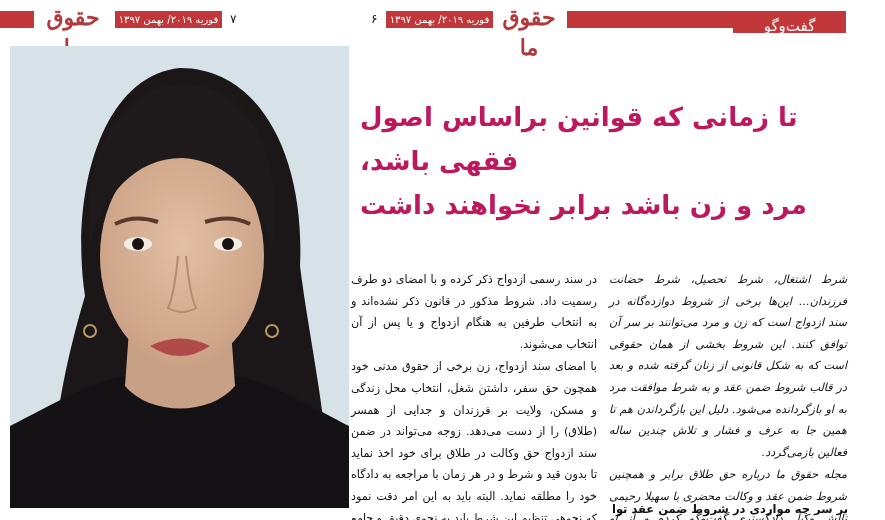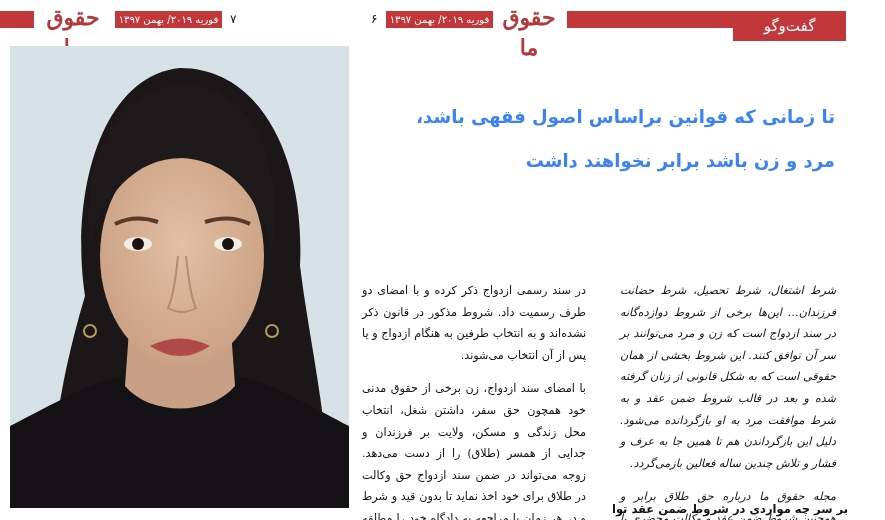--- a/index.html
+++ b/index.html
@@ -20,37 +20,37 @@
     .lh-num { left: 230px; top: 10px; font-size: 12px; color: #111; line-height: 18px; }
 
     
     .rh-num { left: 371px; top: 10px; font-size: 12px; color: #111; line-height: 18px; }
     .rh-date { left: 386px; top: 11px; width: 107px; height: 17px; background: #c1373a;
       color: #fff; font-size: 10px; direction: rtl; text-align: center; line-height: 17px; }
     .rh-logo { left: 494px; top: 2px; width: 70px; height: 30px; color: #b23a3c;
       font-family: "DejaVu Serif", serif; font-weight: bold; font-size: 22px;
       direction: rtl; text-align: center; line-height: 30px; }
     .rh-bar { left: 567px; top: 11px; width: 279px; height: 17px; background: #c1373a; }
-    .rh-section { left: 733px; top: 11px; width: 113px; height: 30px; background: #c1373a;
+    .rh-section { left: 733px; top: 11px; width: 113px; height: 22px; background: #c1373a;
       color: #fff; font-size: 15px; direction: rtl; text-align: center; line-height: 30px; }
 
     
     .photo { left: 10px; top: 46px; width: 339px; height: 462px; overflow: hidden;
       background: linear-gradient(180deg, #dbe4ea 0%, #d3dde5 100%); }
     .photo svg { display: block; }
 
     
-    .headline { left: 360px; top: 95px; width: 475px; color: #3b82f6;
-      font-family: "DejaVu Sans", sans-serif; font-weight: bold; font-size: 18px;
-      direction: rtl; text-align: right; line-height: 44px; }
+    .headline { left: 360px; top: 95px; width: 475px; color: #be185d;
+      font-family: "DejaVu Sans", sans-serif; font-weight: bold; font-size: 26px;
+      direction: rtl; text-align: left; line-height: 44px; }
 
     
     .col { direction: rtl; text-align: justify; color: #111; font-size: 11.2px;
       line-height: 21.6px; font-family: "DejaVu Sans", sans-serif; }
-    .col p { margin: 12px; }
+    .col p { margin: 1px; }
     .col-right { left: 608px; top: 268px; width: 240px; font-style: italic; }
     .col-left { left: 350px; top: 268px; width: 248px; }
     .q-heading { left: 612px; top: 499px; width: 236px; direction: rtl; text-align: right;
       font-size: 11.5px; font-weight: bold; color: #111; line-height: 20px; white-space: nowrap; overflow: hidden; }
   </style>
 </head>
 <body>
 
 <div class="abs lh-bar-left"></div>
 <div class="abs lh-logo">حقوق ما</div>

